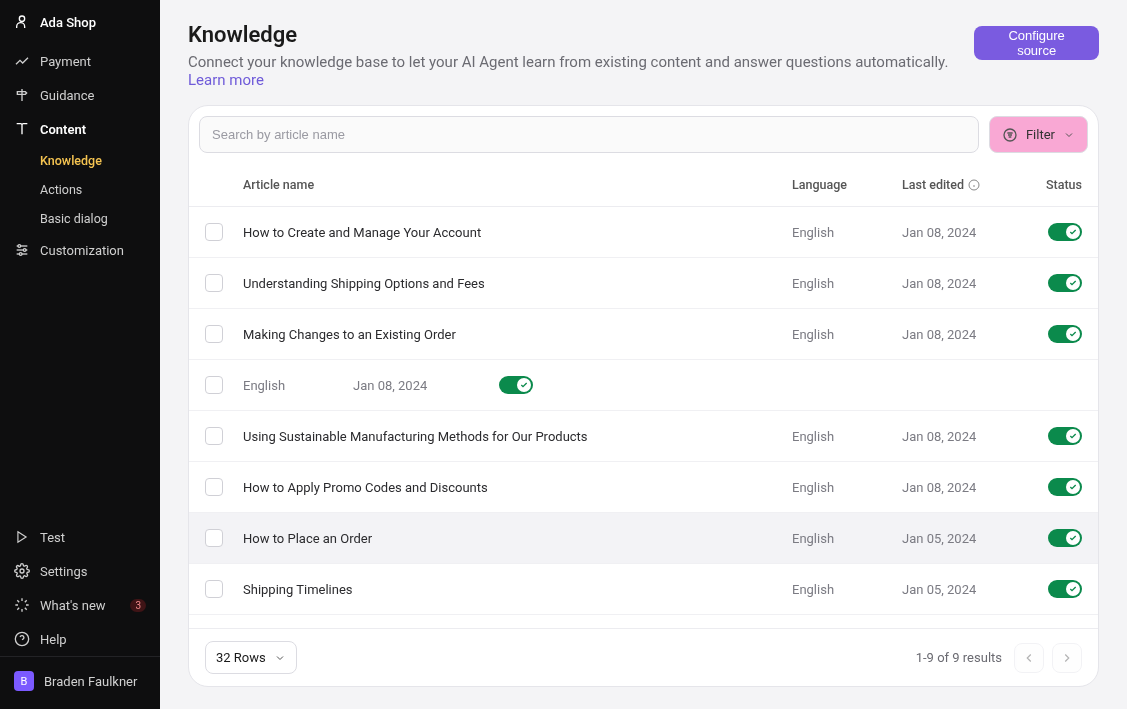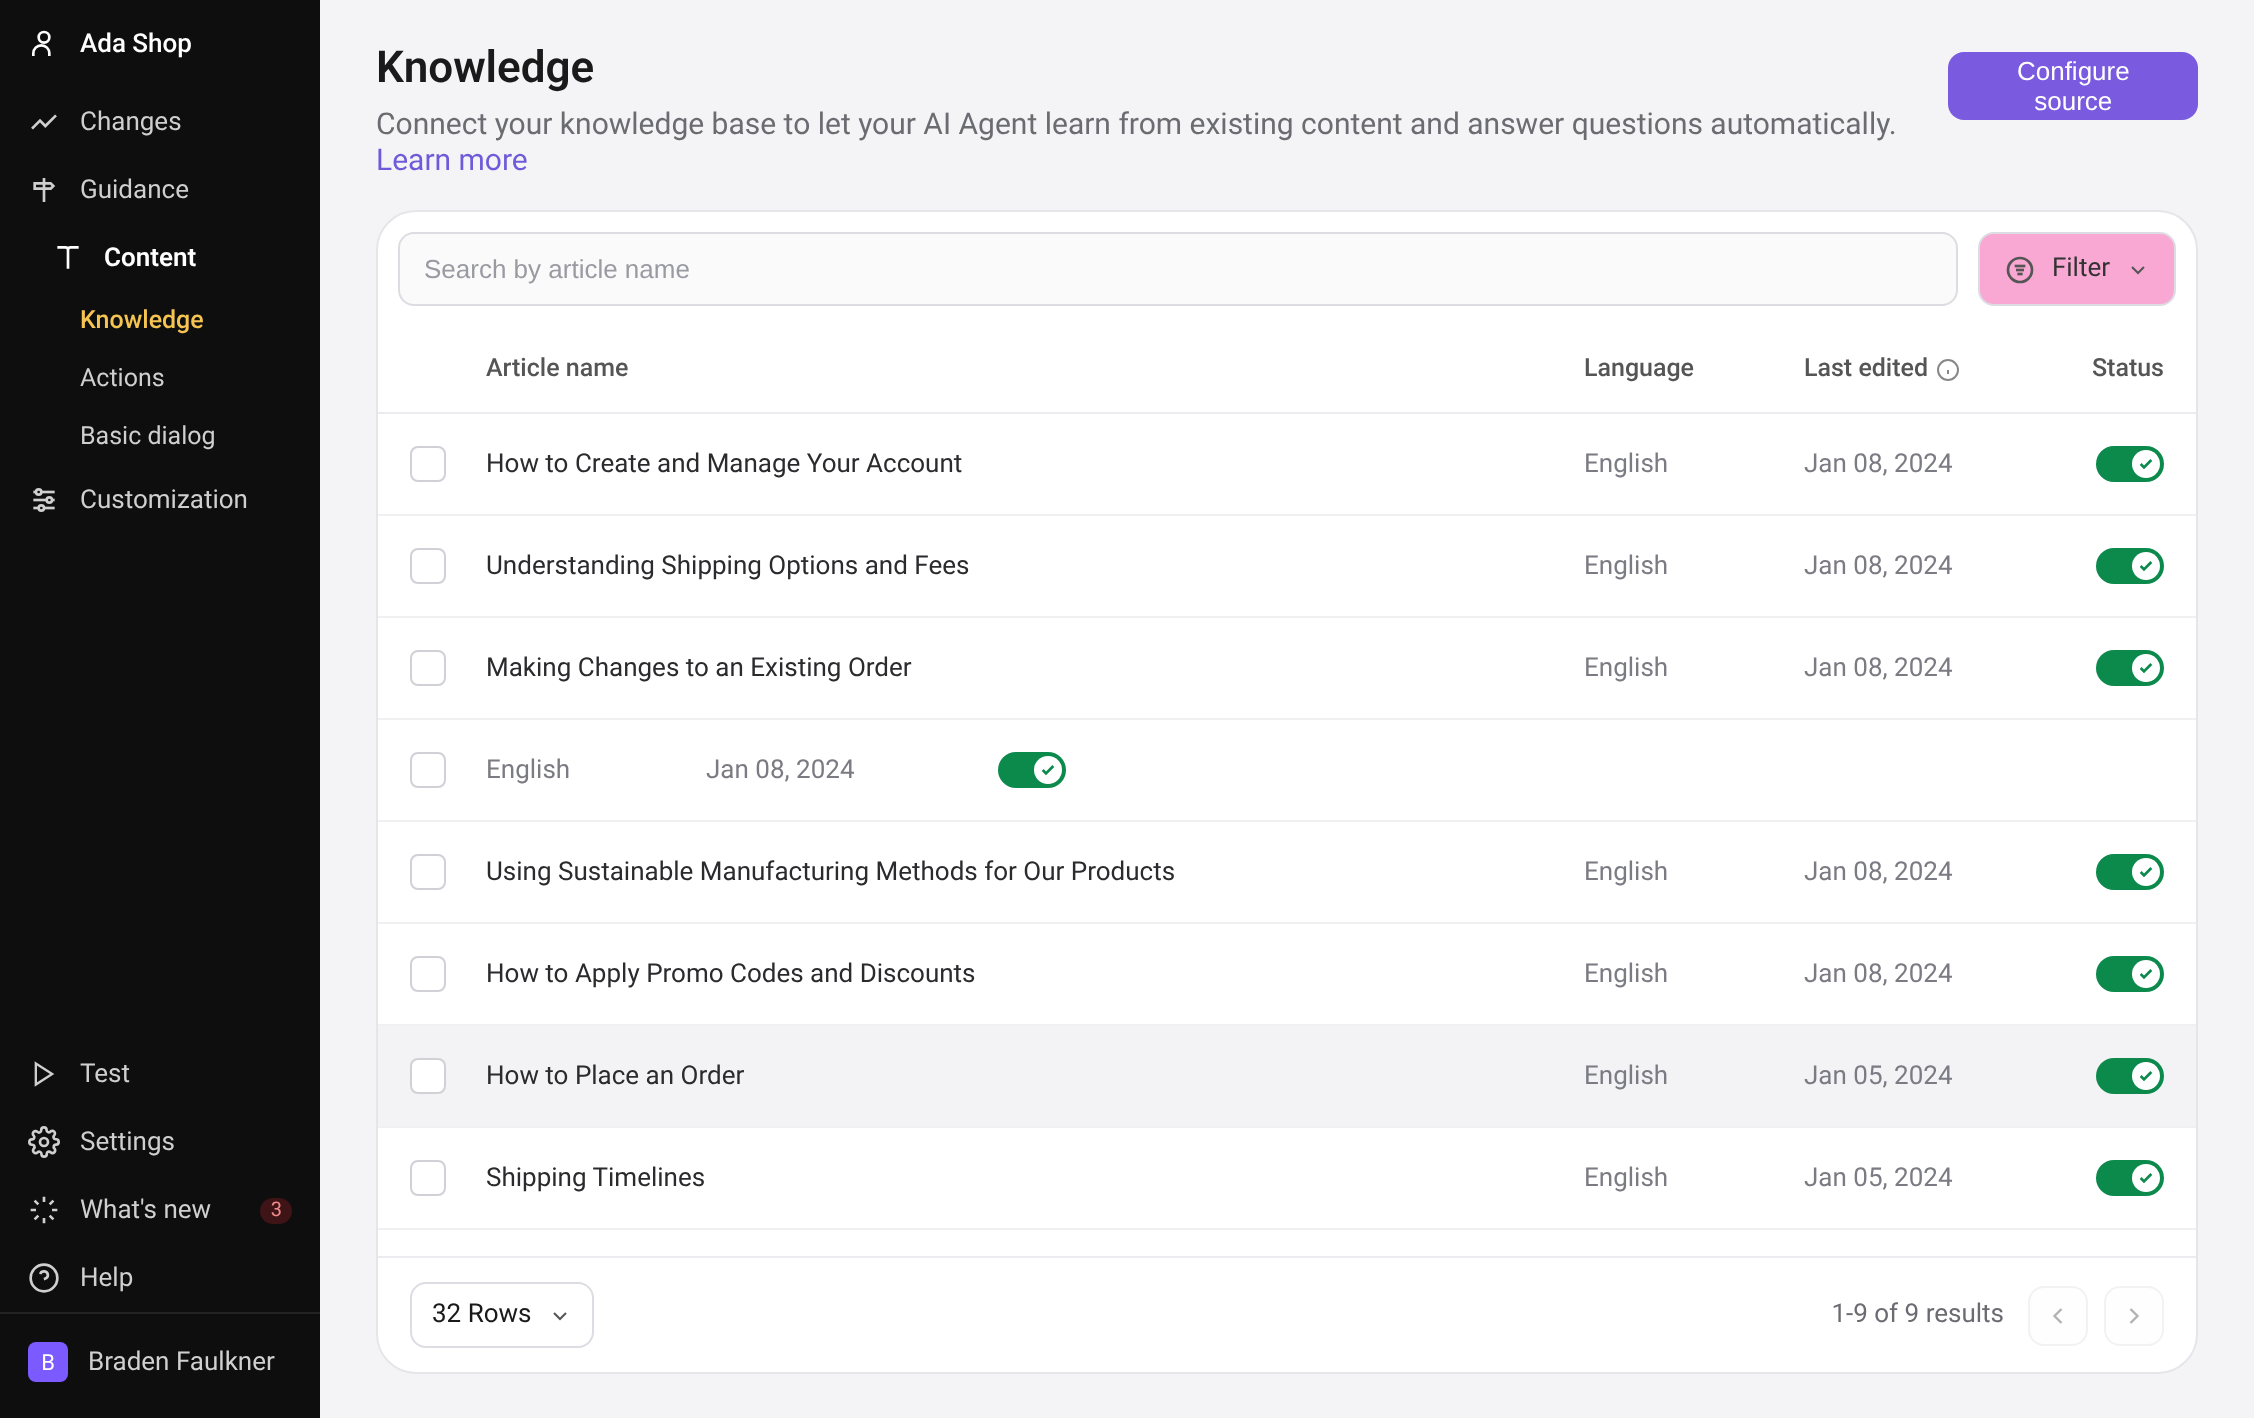--- a/index.html
+++ b/index.html
@@ -3,21 +3,21 @@
 <meta charset="utf-8">
 <style>
 * { margin: 0; padding: 0; box-sizing: border-box; }
 body { font-family: -apple-system, BlinkMacSystemFont, 'Segoe UI', Roboto, sans-serif; background: #f4f4f6; font-size: 13px; color: #1a1a1a; width: 1127px; height: 709px; overflow: hidden; display: flex; }
 .sidebar { width: 160px; background: #0e0e0f; color: #d0d0d0; display: flex; flex-direction: column; flex-shrink: 0; }
 .sidebar-top { padding: 14px 14px 8px 14px; display: flex; align-items: center; gap: 10px; color: #fff; }
 .sidebar-top .logo { width: 16px; height: 16px; display: flex; align-items: center; justify-content: center; }
 .sidebar-top .name { font-size: 13px; font-weight: 500; }
 .nav { padding: 6px 0; }
 .nav-item { display: flex; align-items: center; gap: 10px; padding: 9px 14px; color: #cfcfcf; cursor: pointer; font-size: 13px; }
-.nav-item.active { color: #fff; font-weight: 600; margin-left: 12px; }
+.nav-item.active { color: #fff; font-weight: 600; }
 .nav-icon { width: 16px; height: 16px; display: flex; align-items: center; justify-content: center; flex-shrink: 0; }
 .sub-nav { padding-left: 40px; }
 .sub-nav .sub-item { padding: 7px 0; color: #cfcfcf; cursor: pointer; font-size: 12.5px; }
 .sub-nav .sub-item.active { color: #f5c451; font-weight: 500; }
 .spacer { flex: 1; }
 .nav-item .badge { margin-left: auto; background: #3f1416; color: #f08a8c; font-size: 10px; padding: 1px 5px; border-radius: 8px; }
 .sidebar-footer .nav-item { padding: 9px 14px; }
 .user-row { display: flex; align-items: center; gap: 10px; padding: 14px 14px 18px; border-top: 1px solid #232326; }
 .avatar { width: 20px; height: 20px; border-radius: 4px; background: #7b5aff; color: #fff; font-size: 11px; display: flex; align-items: center; justify-content: center; }
 .main { flex: 1; display: flex; flex-direction: column; padding: 22px 28px; overflow: hidden; }
@@ -67,21 +67,21 @@
     <span class="name">Ada Shop</span>
   </div>
 
   <div class="nav">
     <div class="nav-item">
       <span class="nav-icon">
           <svg width="16" height="16" viewBox="0 0 24 24" fill="none" stroke="currentColor" stroke-width="2">
             <polyline points="3,17 9,11 13,15 21,7"></polyline>
           </svg>
         </span>
-      <span>Changes</span>
+      <span>Payment</span>
     </div>
     <div class="nav-item">
       <span class="nav-icon">
           <svg width="16" height="16" viewBox="0 0 24 24" fill="none" stroke="currentColor" stroke-width="2">
             <path d="M12 3v18M5 7h12l2 2-2 2H5z"></path>
           </svg>
         </span>
       <span>Guidance</span>
     </div>
     <div class="nav-item active">

